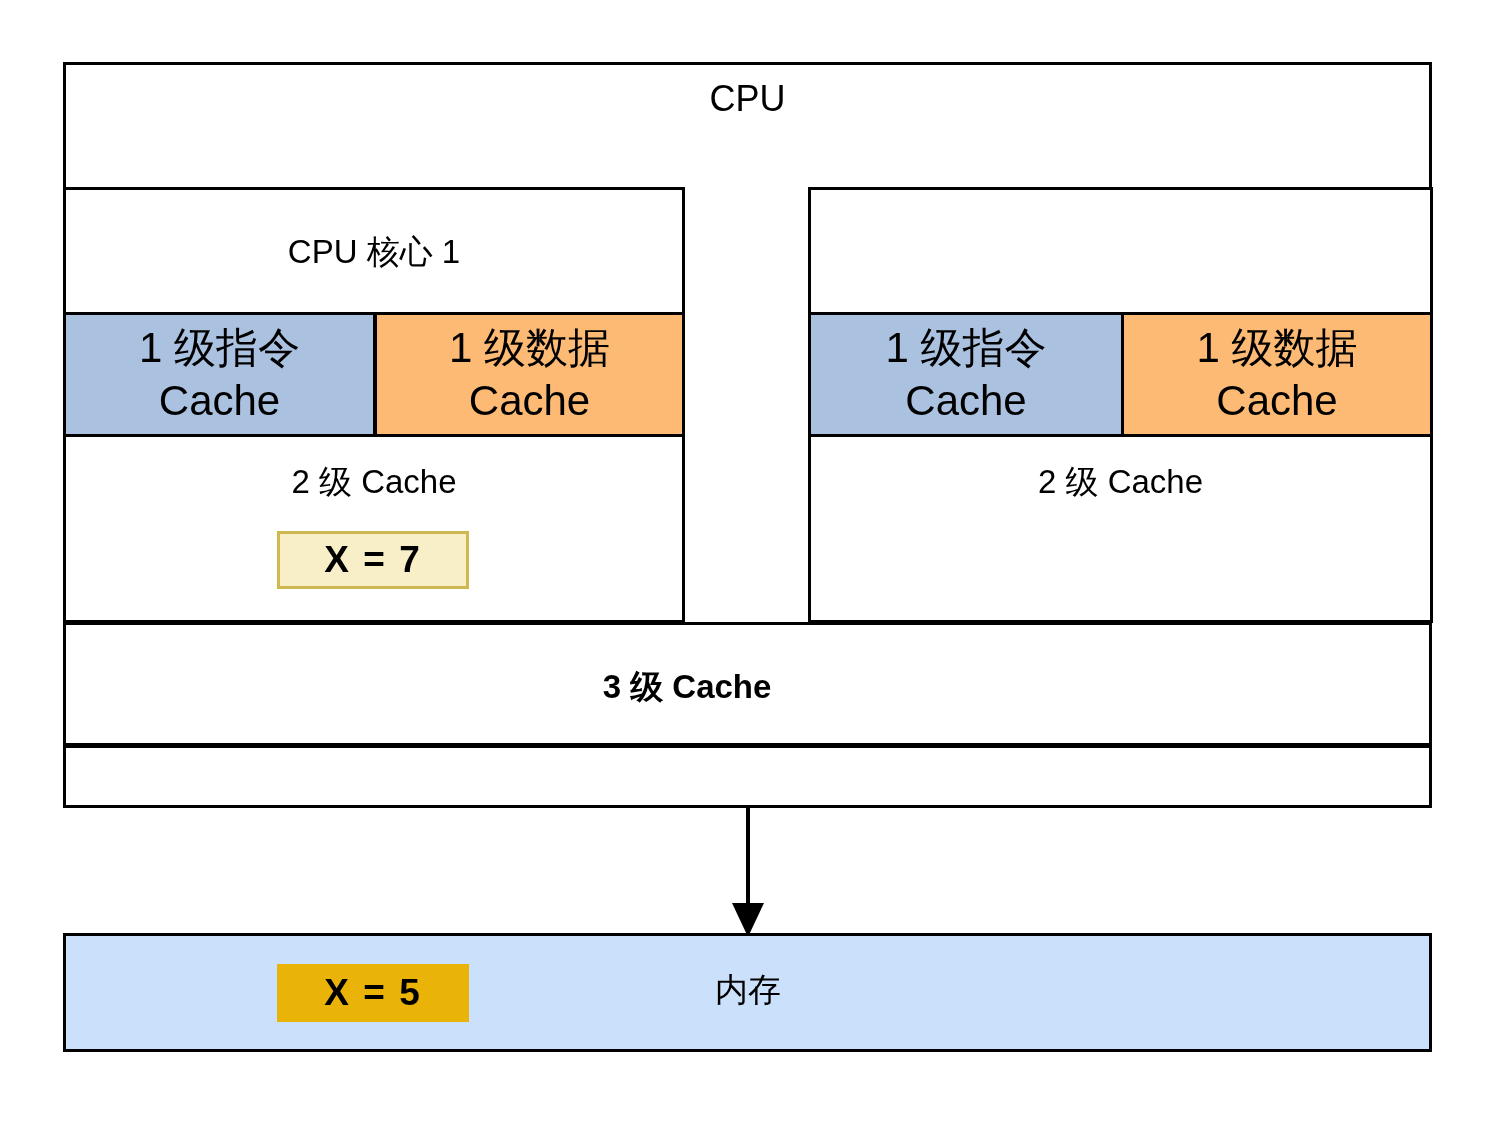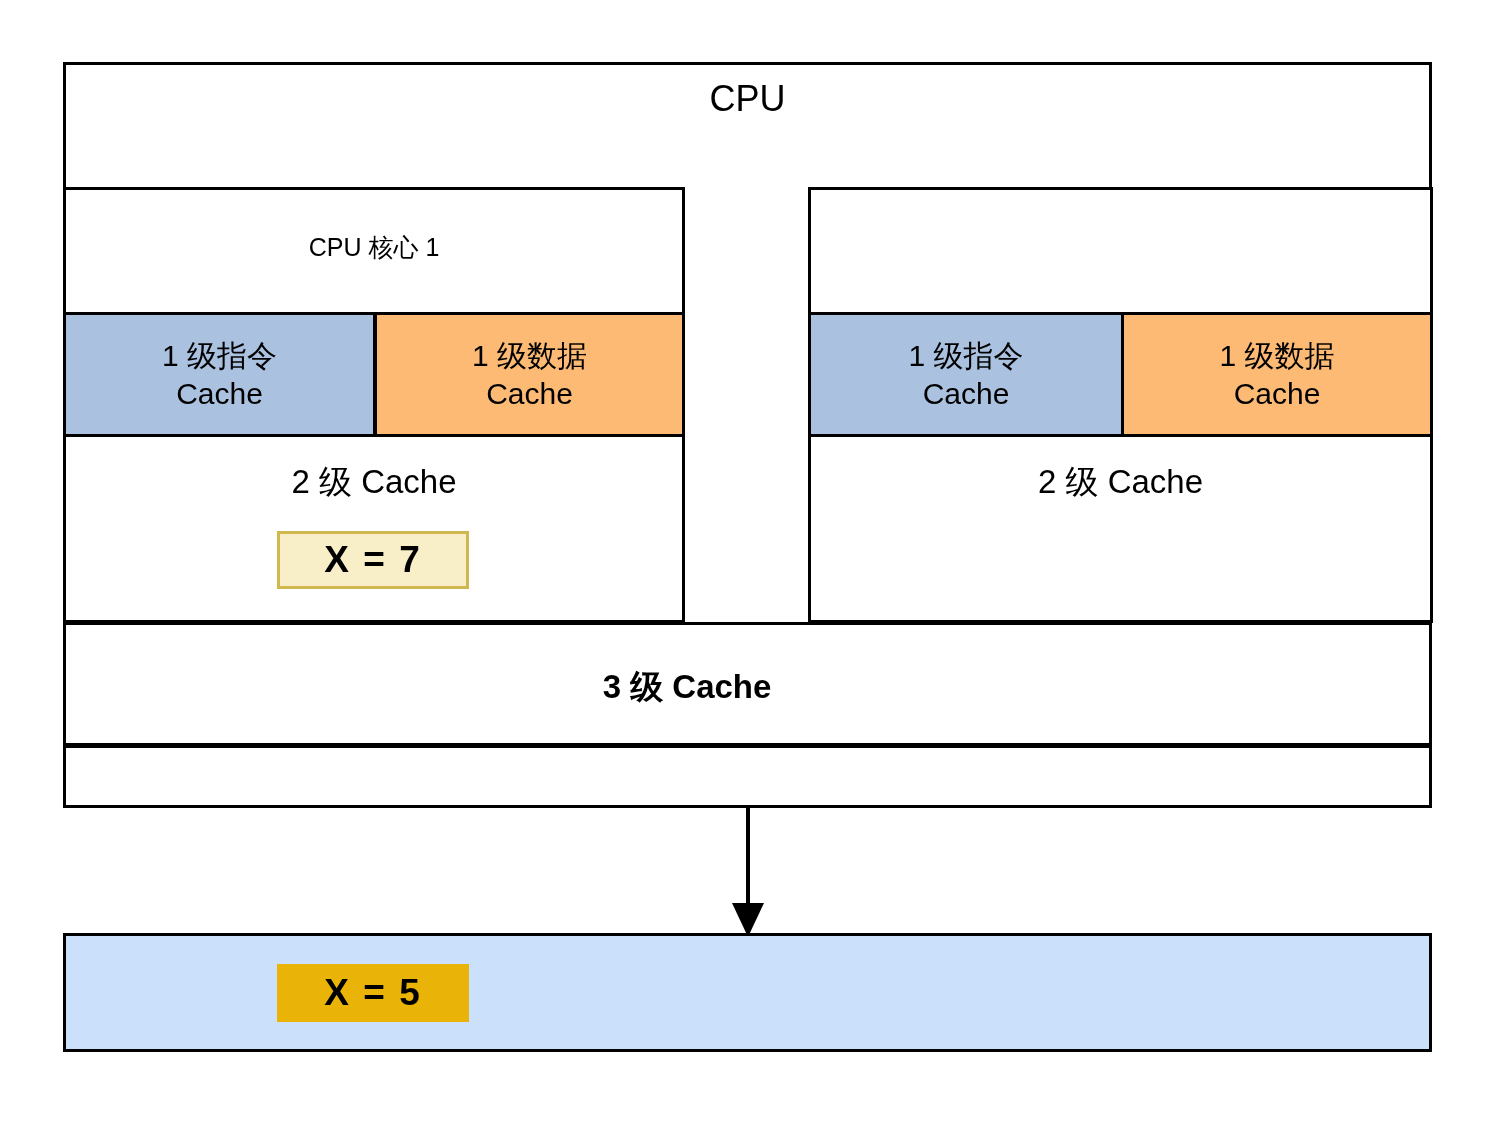--- a/index.html
+++ b/index.html
@@ -55,42 +55,42 @@
     width: 622px;
     height: 436px;
   }
   #core2-box {
     left: 808px;
     top: 187px;
     width: 625px;
     height: 436px;
   }
   .core-title {
-    font-size: 25px;
+    font-size: 33px;
   }
   #core1-title {
     left: 63px;
     top: 233px;
     width: 622px;
   }
   #core2-title {
     left: 808px;
     top: 233px;
     width: 625px;
   }
 
   
   .l1 {
     position: absolute;
     box-sizing: border-box;
     border: 3px solid #000000;
     display: flex;
     align-items: center;
     justify-content: center;
-    font-size: 30px;
+    font-size: 42px;
     line-height: 1.25;
     text-align: center;
     white-space: pre-line;
   }
   .l1-instr { background: #abc1e0; }
   .l1-data  { background: #fdba74; }
 
   #core1-l1i { left: 63px;  top: 312px; width: 313px; height: 125px; }
   #core1-l1d { left: 374px; top: 312px; width: 311px; height: 125px; }
   #core2-l1i { left: 808px;  top: 312px; width: 316px; height: 125px; }
@@ -214,14 +214,15 @@
 
   <div class="box" id="bus-strip"></div>
 
   <svg id="arrow" viewBox="0 0 40 132">
     <line x1="20" y1="0" x2="20" y2="112" stroke="#000000" stroke-width="4"></line>
     <polygon points="20,132 4,98 36,98" fill="#000000"></polygon>
   </svg>
 
   <div class="box" id="memory-box"></div>
   <div id="memory-value">X = 5</div>
+  <div class="label" id="memory-title">内存</div>
 
 </div>
 
 </body></html>

